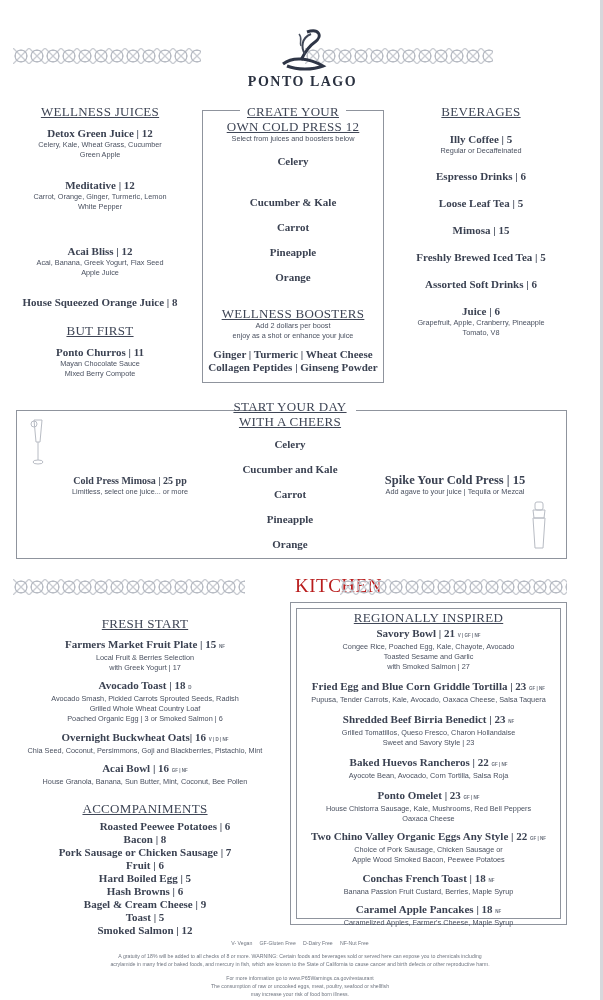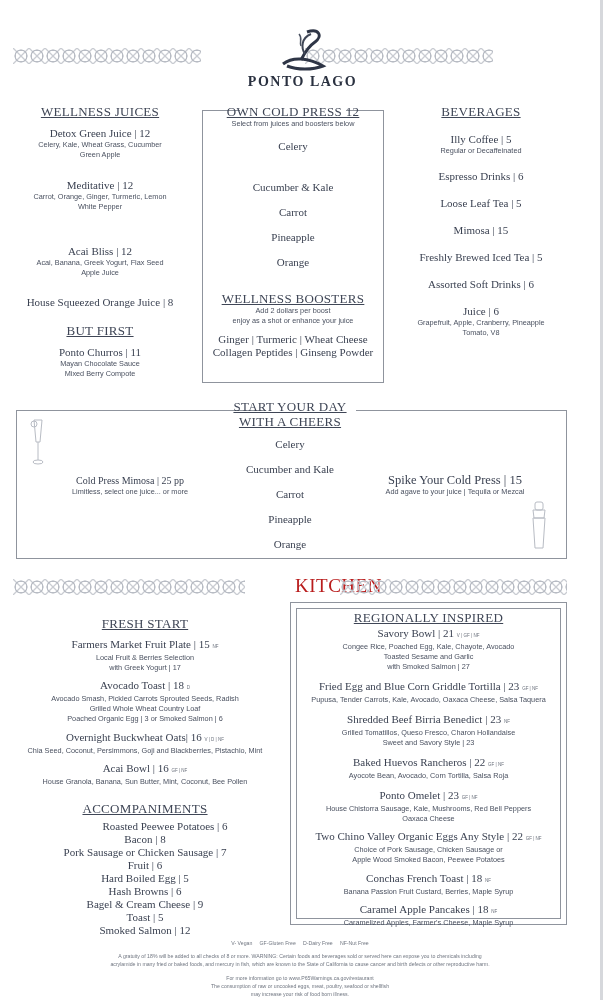--- a/index.html
+++ b/index.html
@@ -11,21 +11,21 @@
     background-image:
       radial-gradient(circle at 50% 50%, transparent 5px, #b8bcc4 5.5px, #b8bcc4 6.3px, transparent 6.8px),
       linear-gradient(45deg, transparent 46%, #c9ccd2 48%, #c9ccd2 52%, transparent 54%),
       linear-gradient(-45deg, transparent 46%, #c9ccd2 48%, #c9ccd2 52%, transparent 54%);
     background-size: 16px 16px; background-repeat: repeat-x; }
   .logo { position: absolute; left: 240px; top: 28px; width: 125px; text-align: center; }
   .logo svg { display: block; margin: 0 auto; }
   .logo-name { font-size: 14px; letter-spacing: 1.5px; font-weight: bold; color: #2a3140; margin-top: 2px; }
   .col { position: absolute; text-align: center; }
   .hdr { font-size: 13px; text-decoration: underline; letter-spacing: 0.3px; color: #3f4656; line-height: 15px; }
-  .item { font-size: 11px; color: #3b4252; line-height: 13px; }
+  .item { font-size: 11px; color: #3b4252; line-height: 13px; font-weight: bold; }
   .sub { font-family: "Liberation Sans", "DejaVu Sans", sans-serif; font-size: 7.3px; color: #4a5160; line-height: 10px; }
   .tag { font-family: "Liberation Sans", sans-serif; font-size: 4.5px; color: #6a707c; }
   .box { position: absolute; border: 1.2px solid #8f949d; }
   .gap-cover { position: absolute; background: #fff; }
   .kitchen-title { position: absolute; left: 251px; top: 575px; font-size: 19px; letter-spacing: 0.5px; color: #b91c1c; margin-left: 44px; }
   .footer { position: absolute; left: 0; width: 600px; text-align: center; font-family: "Liberation Sans", sans-serif; font-size: 5.2px; color: #707681; line-height: 8px; }
 </style>
 </head>
 <body>
 
@@ -67,20 +67,21 @@
   <div style="margin-top:8px;">
     <div class="item">Ponto Churros | 11</div>
     <div class="sub">Mayan Chocolate Sauce</div>
     <div class="sub">Mixed Berry Compote</div>
   </div>
 </div>
 
 <div class="box" style="left:202px; top:110px; width:182px; height:273px;"></div>
 <div class="gap-cover" style="left:240px; top:104px; width:106px; height:10px;"></div>
 <div class="col" style="left:202px; top:104px; width:182px;">
+  <div class="hdr">CREATE YOUR</div>
   <div class="hdr">OWN COLD PRESS 12</div>
   <div class="sub">Select from juices and boosters below</div>
   <div class="item" style="margin-top:11px;">Celery</div>
   <div class="item" style="margin-top:28px;">Cucumber &amp; Kale</div>
   <div class="item" style="margin-top:12px;">Carrot</div>
   <div class="item" style="margin-top:12px;">Pineapple</div>
   <div class="item" style="margin-top:12px;">Orange</div>
   <div class="hdr" style="margin-top:22px;">WELLNESS BOOSTERS</div>
   <div class="sub">Add 2 dollars per boost</div>
   <div class="sub">enjoy as a shot or enhance your juice</div>

